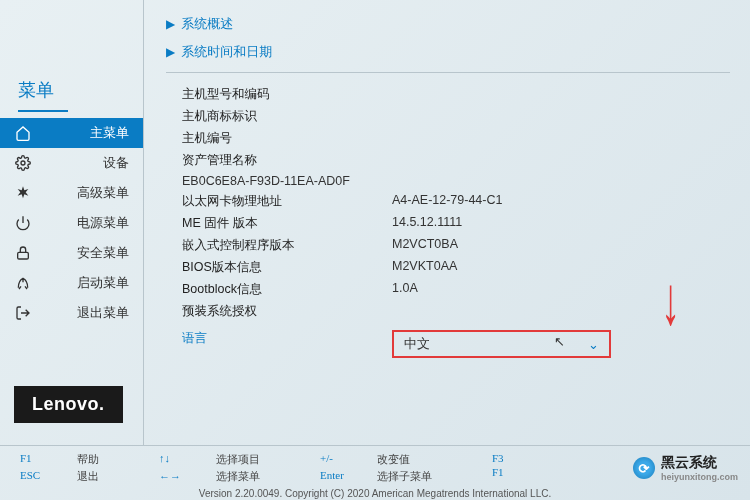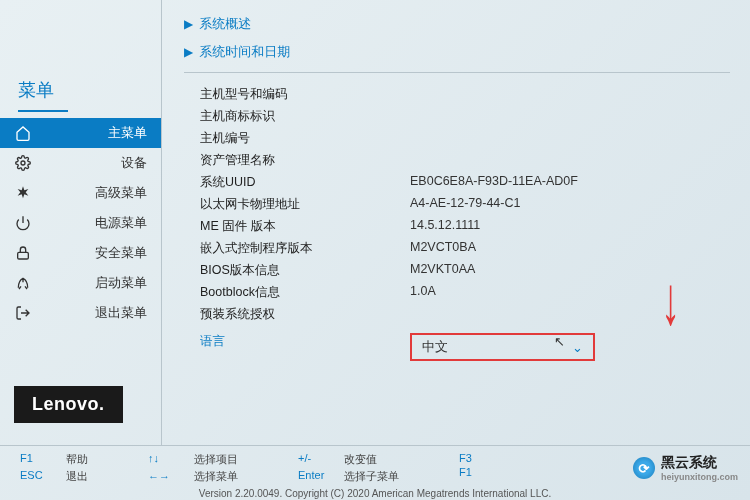--- a/index.html
+++ b/index.html
@@ -5,21 +5,21 @@
     * { margin: 0; padding: 0; box-sizing: border-box; }
     body {
       width: 750px; height: 500px;
       font-family: "Microsoft YaHei", Arial, sans-serif;
       background: linear-gradient(135deg, #e8f0f3 0%, #d8e4ea 100%);
       position: relative;
       overflow: hidden;
     }
     .container { display: flex; height: 445px; }
     .sidebar {
-      width: 162px;
+      width: 144px;
       padding: 8px 0;
       border-right: 1px solid #b8c5cc;
       display: flex;
       flex-direction: column;
     }
     .menu-title {
       color: #0a7cc4;
       font-size: 18px;
       font-weight: 500;
       padding: 70px 18px 8px 18px;
@@ -87,21 +87,21 @@
     }
     .info-label { width: 210px; }
     .info-value { flex: 1; color: #333; }
     .lang-row { color: #0a7cc4; padding-top: 8px; }
     .lang-select {
       border: 2px solid #e23a3a;
       display: flex;
       align-items: center;
       justify-content: space-between;
       padding: 3px 10px;
-      width: 185px;
+      width: 219px;
       font-size: 13px;
       color: #333;
       cursor: pointer;
       position: relative;
     }
     .lang-select .chev-down { color: #0a7cc4; font-size: 13px; }
     .red-arrow {
       position: absolute;
       right: 70px;
       top: 280px;
@@ -119,21 +119,21 @@
       pointer-events: none;
     }
     .footer {
       border-top: 1px solid #b8c5cc;
       padding: 6px 20px 4px 20px;
       font-size: 11px;
       color: #444;
     }
     .footer-keys { display: flex; gap: 60px; }
     .footer-col { display: flex; flex-direction: column; gap: 2px; }
-    .footer-col .row { display: flex; gap: 16px; }
+    .footer-col .row { display: flex; gap: 27px; font-family: Liberation Serif, serif; }
     .key-label { color: #0a7cc4; min-width: 30px; }
     .copyright {
       text-align: center;
       font-size: 10px;
       color: #555;
       padding-top: 4px;
     }
     .watermark {
       position: absolute;
       right: 12px;
@@ -246,21 +246,20 @@
         </div>
       <div class="info-row">
           <span class="info-label">主机编号</span>
           <span class="info-value"></span>
         </div>
       <div class="info-row">
           <span class="info-label">资产管理名称</span>
           <span class="info-value"></span>
         </div>
       <div class="info-row">
-          <span class="info-label">系统UUID</span>
           <span class="info-value">EB0C6E8A-F93D-11EA-AD0F</span>
         </div>
       <div class="info-row">
           <span class="info-label">以太网卡物理地址</span>
           <span class="info-value">A4-AE-12-79-44-C1</span>
         </div>
       <div class="info-row">
           <span class="info-label">ME 固件 版本</span>
           <span class="info-value">14.5.12.1111</span>
         </div>

